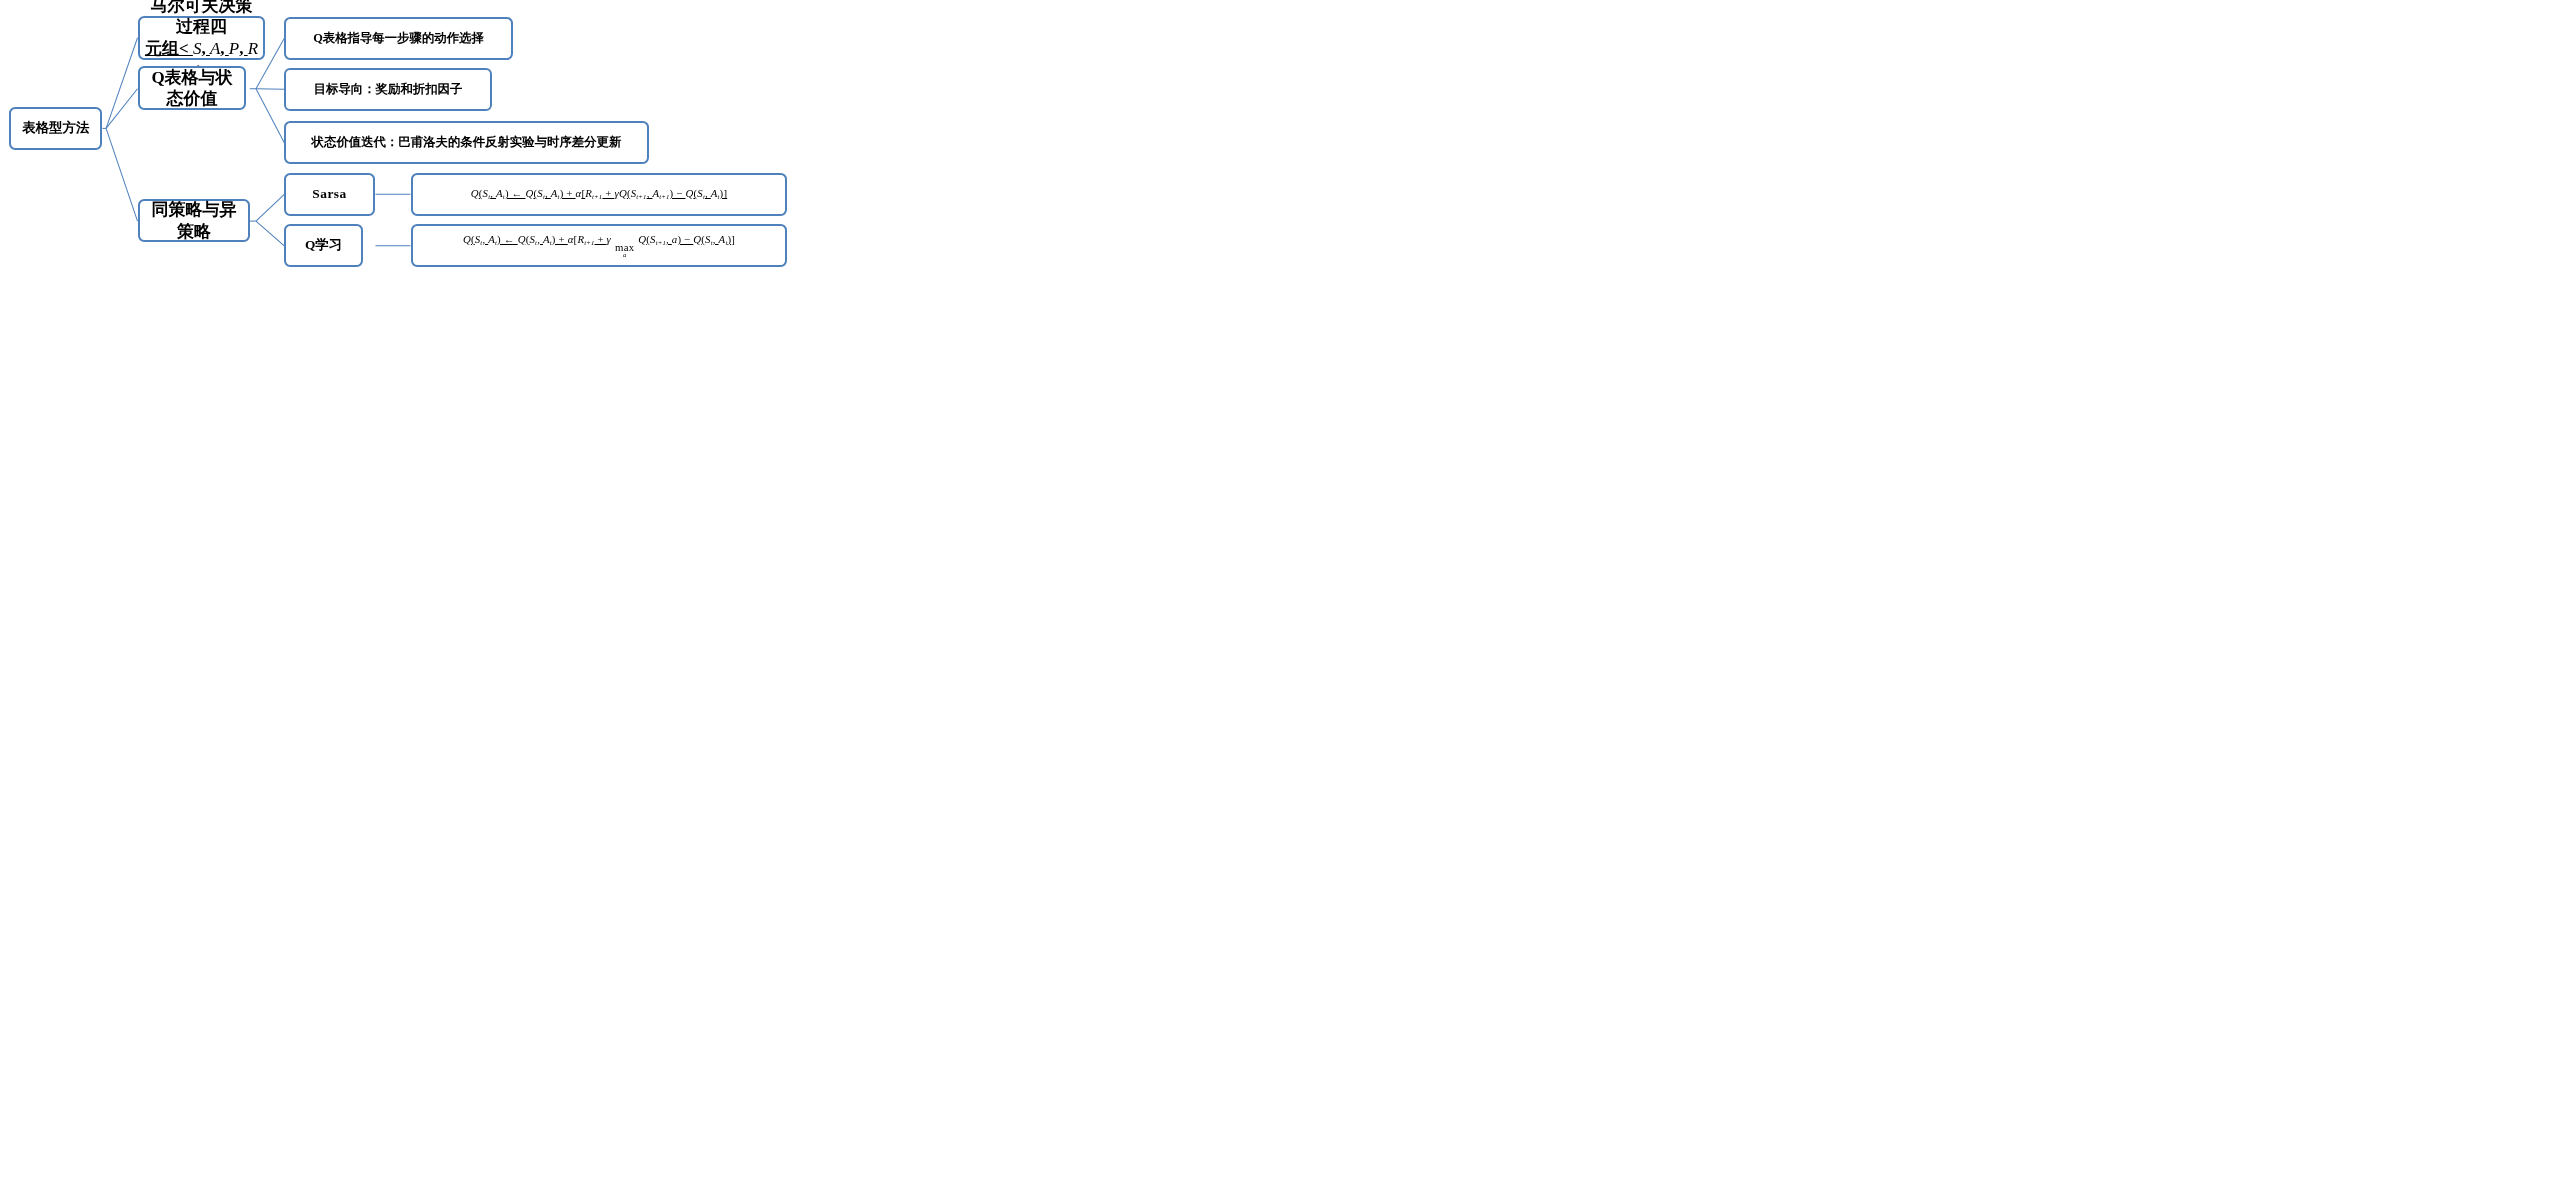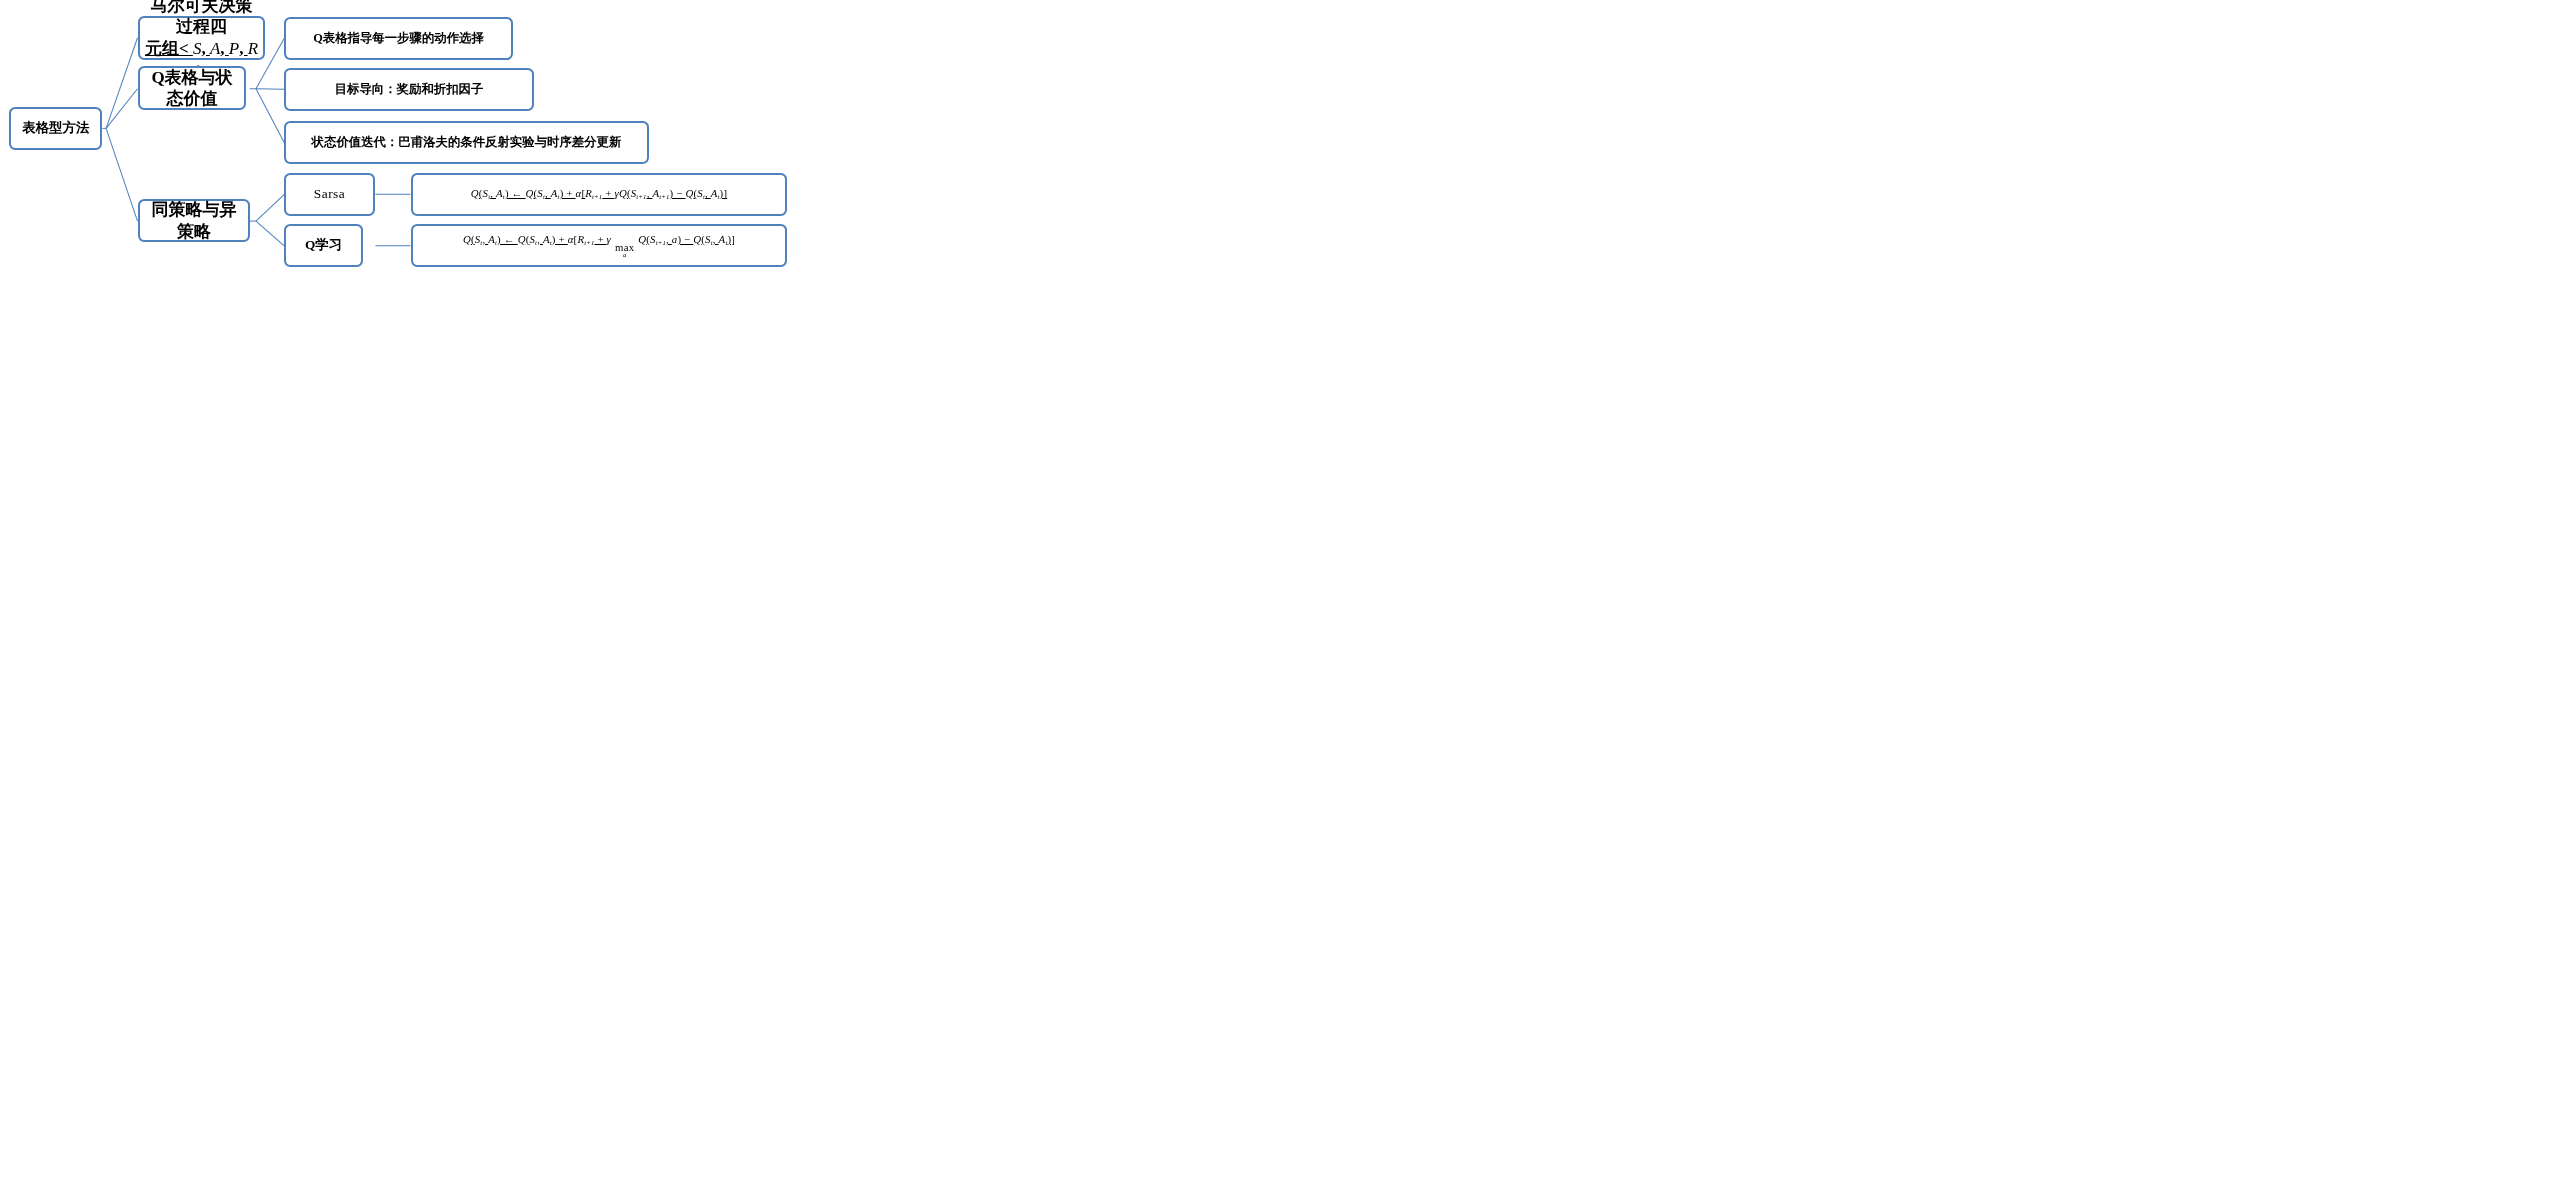--- a/index.html
+++ b/index.html
@@ -57,21 +57,21 @@
   .limop {
     display: inline-flex;
     flex-direction: column;
     align-items: center;
     vertical-align: -0.75em;
     line-height: 0.95;
     margin: 0 4px;
   }
   .limop .op  { font-style: normal; font-weight: normal; }
   .limop .lim { font-style: italic; font-weight: normal; font-size: 0.62em; }
-  .sarsa-label { font-weight: normal; letter-spacing: 0.5px; }
+  .sarsa-label { font-weight: bold; letter-spacing: 0.5px; }
 </style>
 </head>
 <body>
 
 <div class="stage">
 
   <svg class="connectors" viewBox="0 0 1563 578" xmlns="http://www.w3.org/2000/svg">
 
     <line x1="199" y1="249" x2="206" y2="249"></line>
     <line x1="206" y1="249" x2="267" y2="73"></line>
@@ -105,21 +105,21 @@
   </div>
 
   <div class="node level1" style="left:138px; top:199px; width:112px; height:43px;">
     <span>同策略与异策略</span>
   </div>
 
   <div class="node leaf" style="left:284px; top:17px; width:229px; height:43px;">
     <span>Q表格指导每一步骤的动作选择</span>
   </div>
 
-  <div class="node leaf" style="left:284px; top:68px; width:250px; height:43px;">
+  <div class="node leaf" style="left:284px; top:68px; width:208px; height:43px;border-radius:6px;">
     <span>目标导向：奖励和折扣因子</span>
   </div>
 
   <div class="node leaf" style="left:284px; top:121px; width:365px; height:43px;">
     <span>状态价值迭代：巴甫洛夫的条件反射实验与时序差分更新</span>
   </div>
 
   <div class="node algo" style="left:284px; top:173px; width:91px; height:43px;">
     <span class="sarsa-label">Sarsa</span>
   </div>

